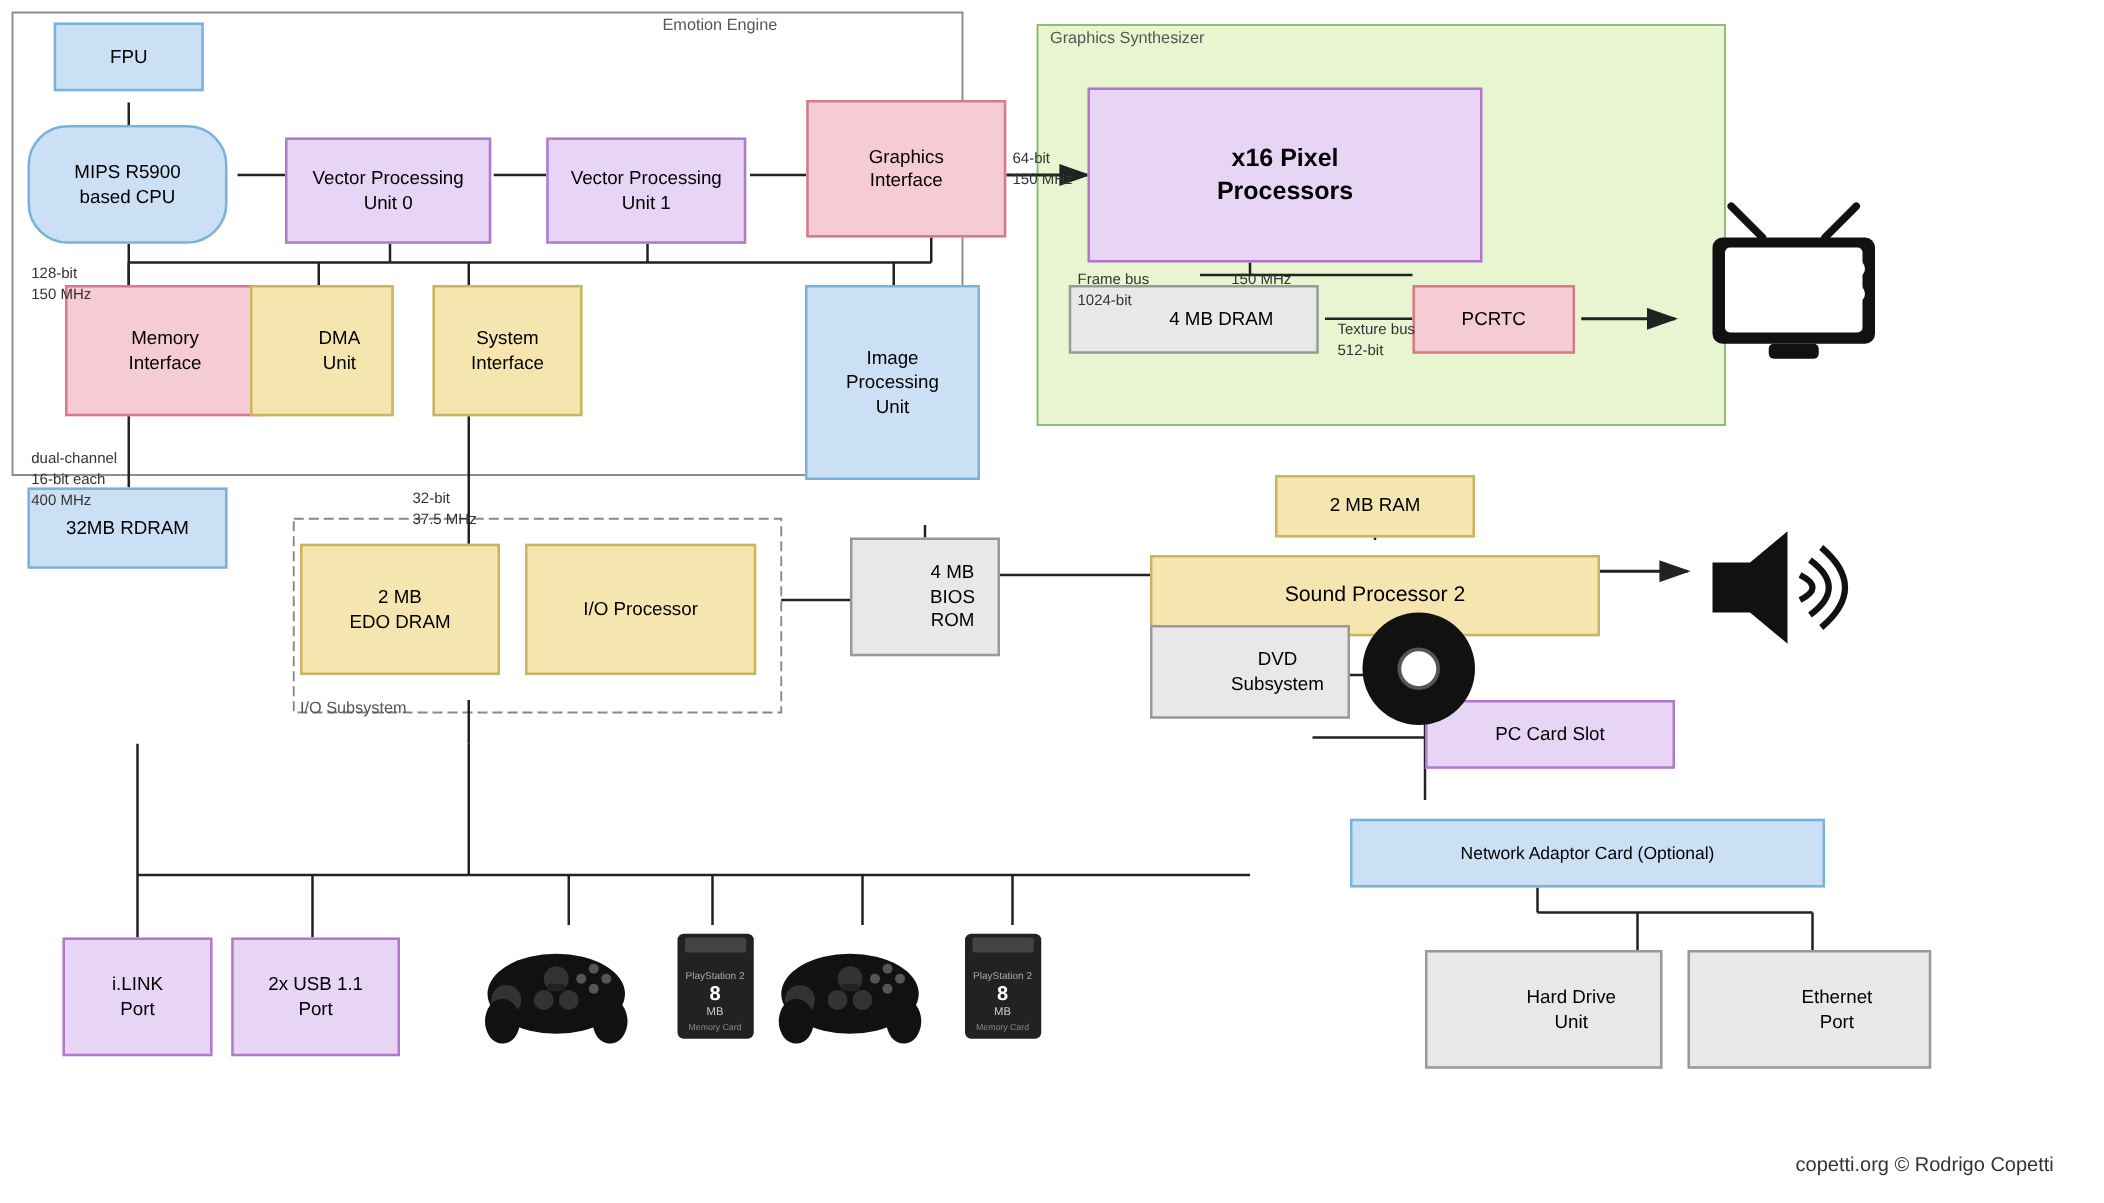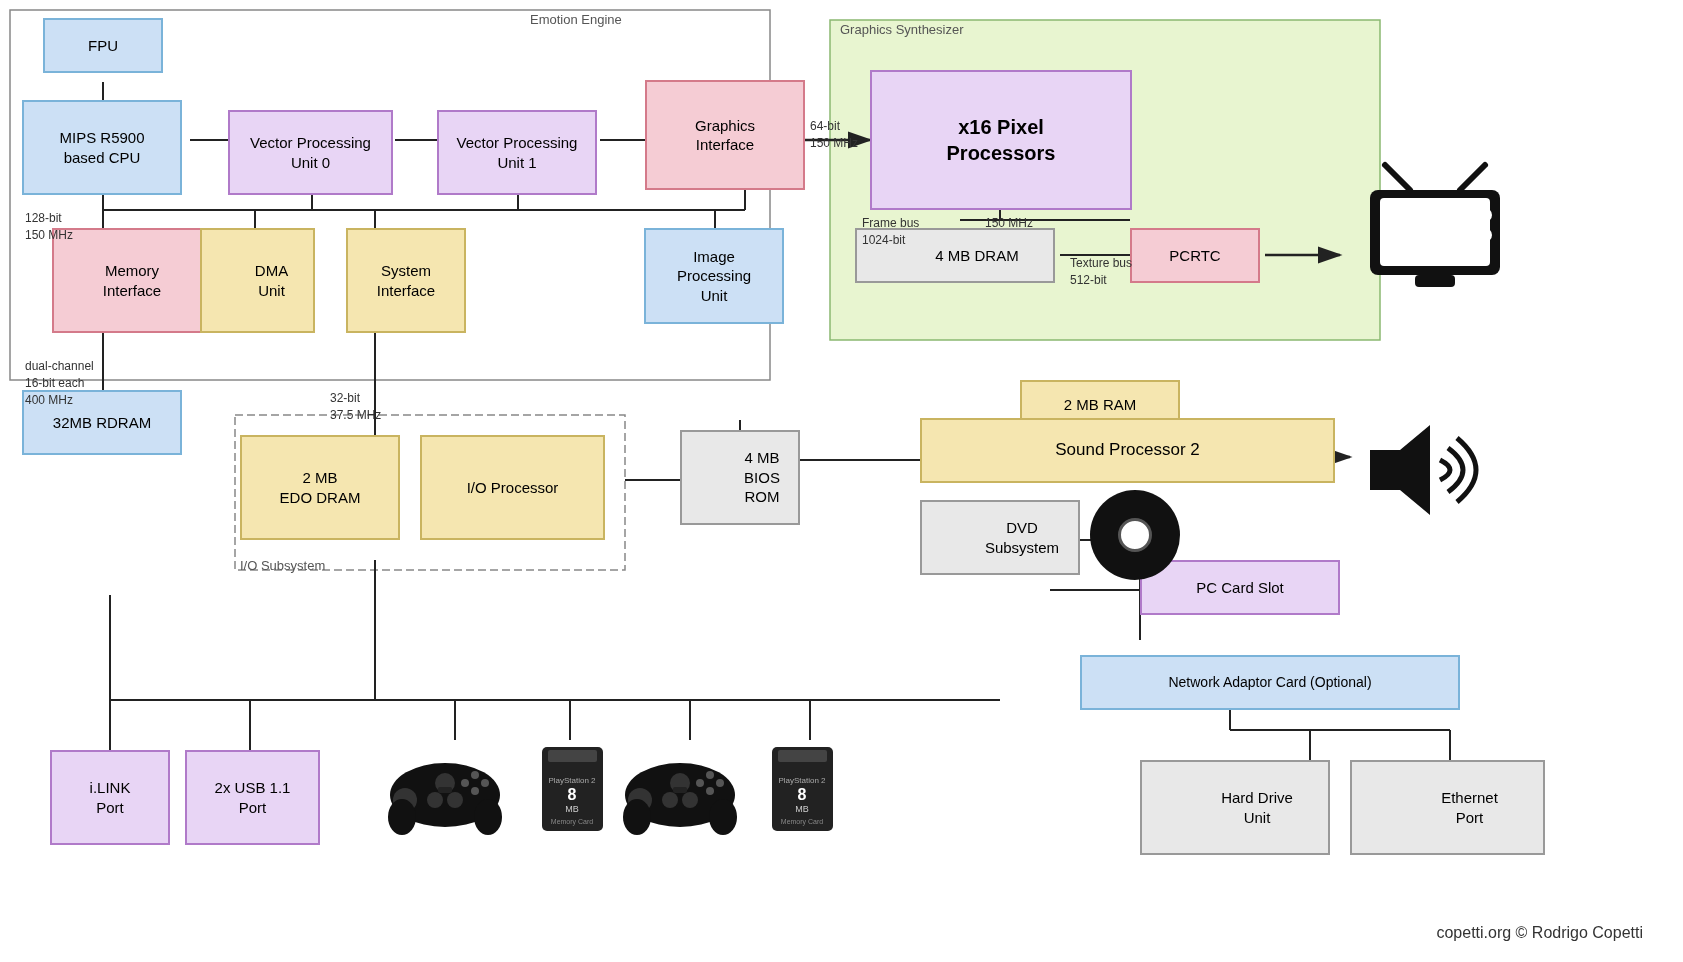--- a/index.html
+++ b/index.html
@@ -187,63 +187,63 @@
   </svg>
 
   <div class="region-label" style="left:530px; top:12px;">Emotion Engine</div>
 
   <div class="region-label" style="left:840px; top:22px;">Graphics Synthesizer</div>
 
   <div class="region-label" style="left:240px; top:558px;">I/O Subsystem</div>
 
   <div class="box box-blue" style="left:43px; top:18px; width:120px; height:55px;">FPU</div>
 
-  <div class="box box-blue" style="left:22px; top:100px; width:160px; height:95px;">MIPS R5900<br>based CPU</div>
+  <div class="box box-blue" style="left:22px; top:100px; width:160px; height:95px;border-radius:32px;">MIPS R5900<br>based CPU</div>
 
   <div class="box box-purple" style="left:228px; top:110px; width:165px; height:85px;">Vector Processing<br>Unit 0</div>
 
   <div class="box box-purple" style="left:437px; top:110px; width:160px; height:85px;">Vector Processing<br>Unit 1</div>
 
   <div class="box box-pink" style="left:645px; top:80px; width:160px; height:110px;">Graphics<br>Interface</div>
 
   <div class="box box-pink" style="left:22px; top:228px; width:160px; height:105px;margin-left:30px;">Memory<br>Interface</div>
 
   <div class="box box-yellow" style="left:200px; top:228px; width:115px; height:105px;padding-left:28px;">DMA<br>Unit</div>
 
   <div class="box box-yellow" style="left:322px; top:228px; width:120px; height:105px;margin-left:24px;">System<br>Interface</div>
 
-  <div class="box box-blue" style="left:644px; top:228px; width:140px; height:96px;">Image<br>Processing<br>Unit</div>
+  <div class="box box-blue" style="left:644px; top:228px; width:140px; height:156px;">Image<br>Processing<br>Unit</div>
 
   <div class="box box-blue" style="left:22px; top:390px; width:160px; height:65px;">32MB RDRAM</div>
 
   <div class="label-small" style="left:25px; top:210px;">128-bit<br>150 MHz</div>
 
   <div class="label-small" style="left:25px; top:358px;">dual-channel<br>16-bit each<br>400 MHz</div>
 
   <div class="label-small" style="left:810px; top:118px;">64-bit<br>150 MHz</div>
 
   <div class="label-small" style="left:330px; top:390px;">32-bit<br>37.5 MHz</div>
 
-  <div class="box box-purple" style="left:870px; top:70px; width:262px; height:140px; font-size:20px; font-weight:bold;">x16 Pixel<br>Processors</div>
+  <div class="box box-purple" style="left:870px; top:70px; width:316px; height:140px; font-size:20px; font-weight:bold;">x16 Pixel<br>Processors</div>
 
   <div class="box box-gray" style="left:855px; top:228px; width:200px; height:55px;">4 MB DRAM</div>
 
   <div class="box box-pink" style="left:1130px; top:228px; width:130px; height:55px;">PCRTC</div>
 
   <div class="label-small" style="left:862px; top:215px;">Frame bus<br>1024-bit</div>
 
   <div class="label-small" style="left:985px; top:215px;">150 MHz</div>
 
   <div class="label-small" style="left:1070px; top:215px;margin-top:40px;">Texture bus<br>512-bit</div>
 
   <div class="box box-gray" style="left:680px; top:430px; width:120px; height:95px;">4 MB<br>BIOS ROM</div>
 
   <div class="box box-yellow" style="left:1020px; top:380px; width:160px; height:50px;">2 MB RAM</div>
 
-  <div class="box box-yellow" style="left:920px; top:418px; width:415px; height:65px; font-size:17px;">Sound Processor 2</div>
+  <div class="box box-yellow" style="left:920px; top:444px; width:360px; height:65px; font-size:17px;">Sound Processor 2</div>
 
   <div class="box box-gray" style="left:920px; top:500px; width:160px; height:75px;">DVD<br>Subsystem</div>
 
   <div class="box box-light-purple" style="left:1140px; top:560px; width:200px; height:55px;">PC Card Slot</div>
 
   <div class="box box-blue" style="left:1080px; top:655px; width:380px; height:55px; font-size:14px;">Network Adaptor Card (Optional)</div>
 
   <div class="box box-gray" style="left:1140px; top:760px; width:190px; height:95px;">Hard Drive<br>Unit</div>
 
   <div class="box box-gray" style="left:1350px; top:760px; width:195px; height:95px;">Ethernet<br>Port</div>

